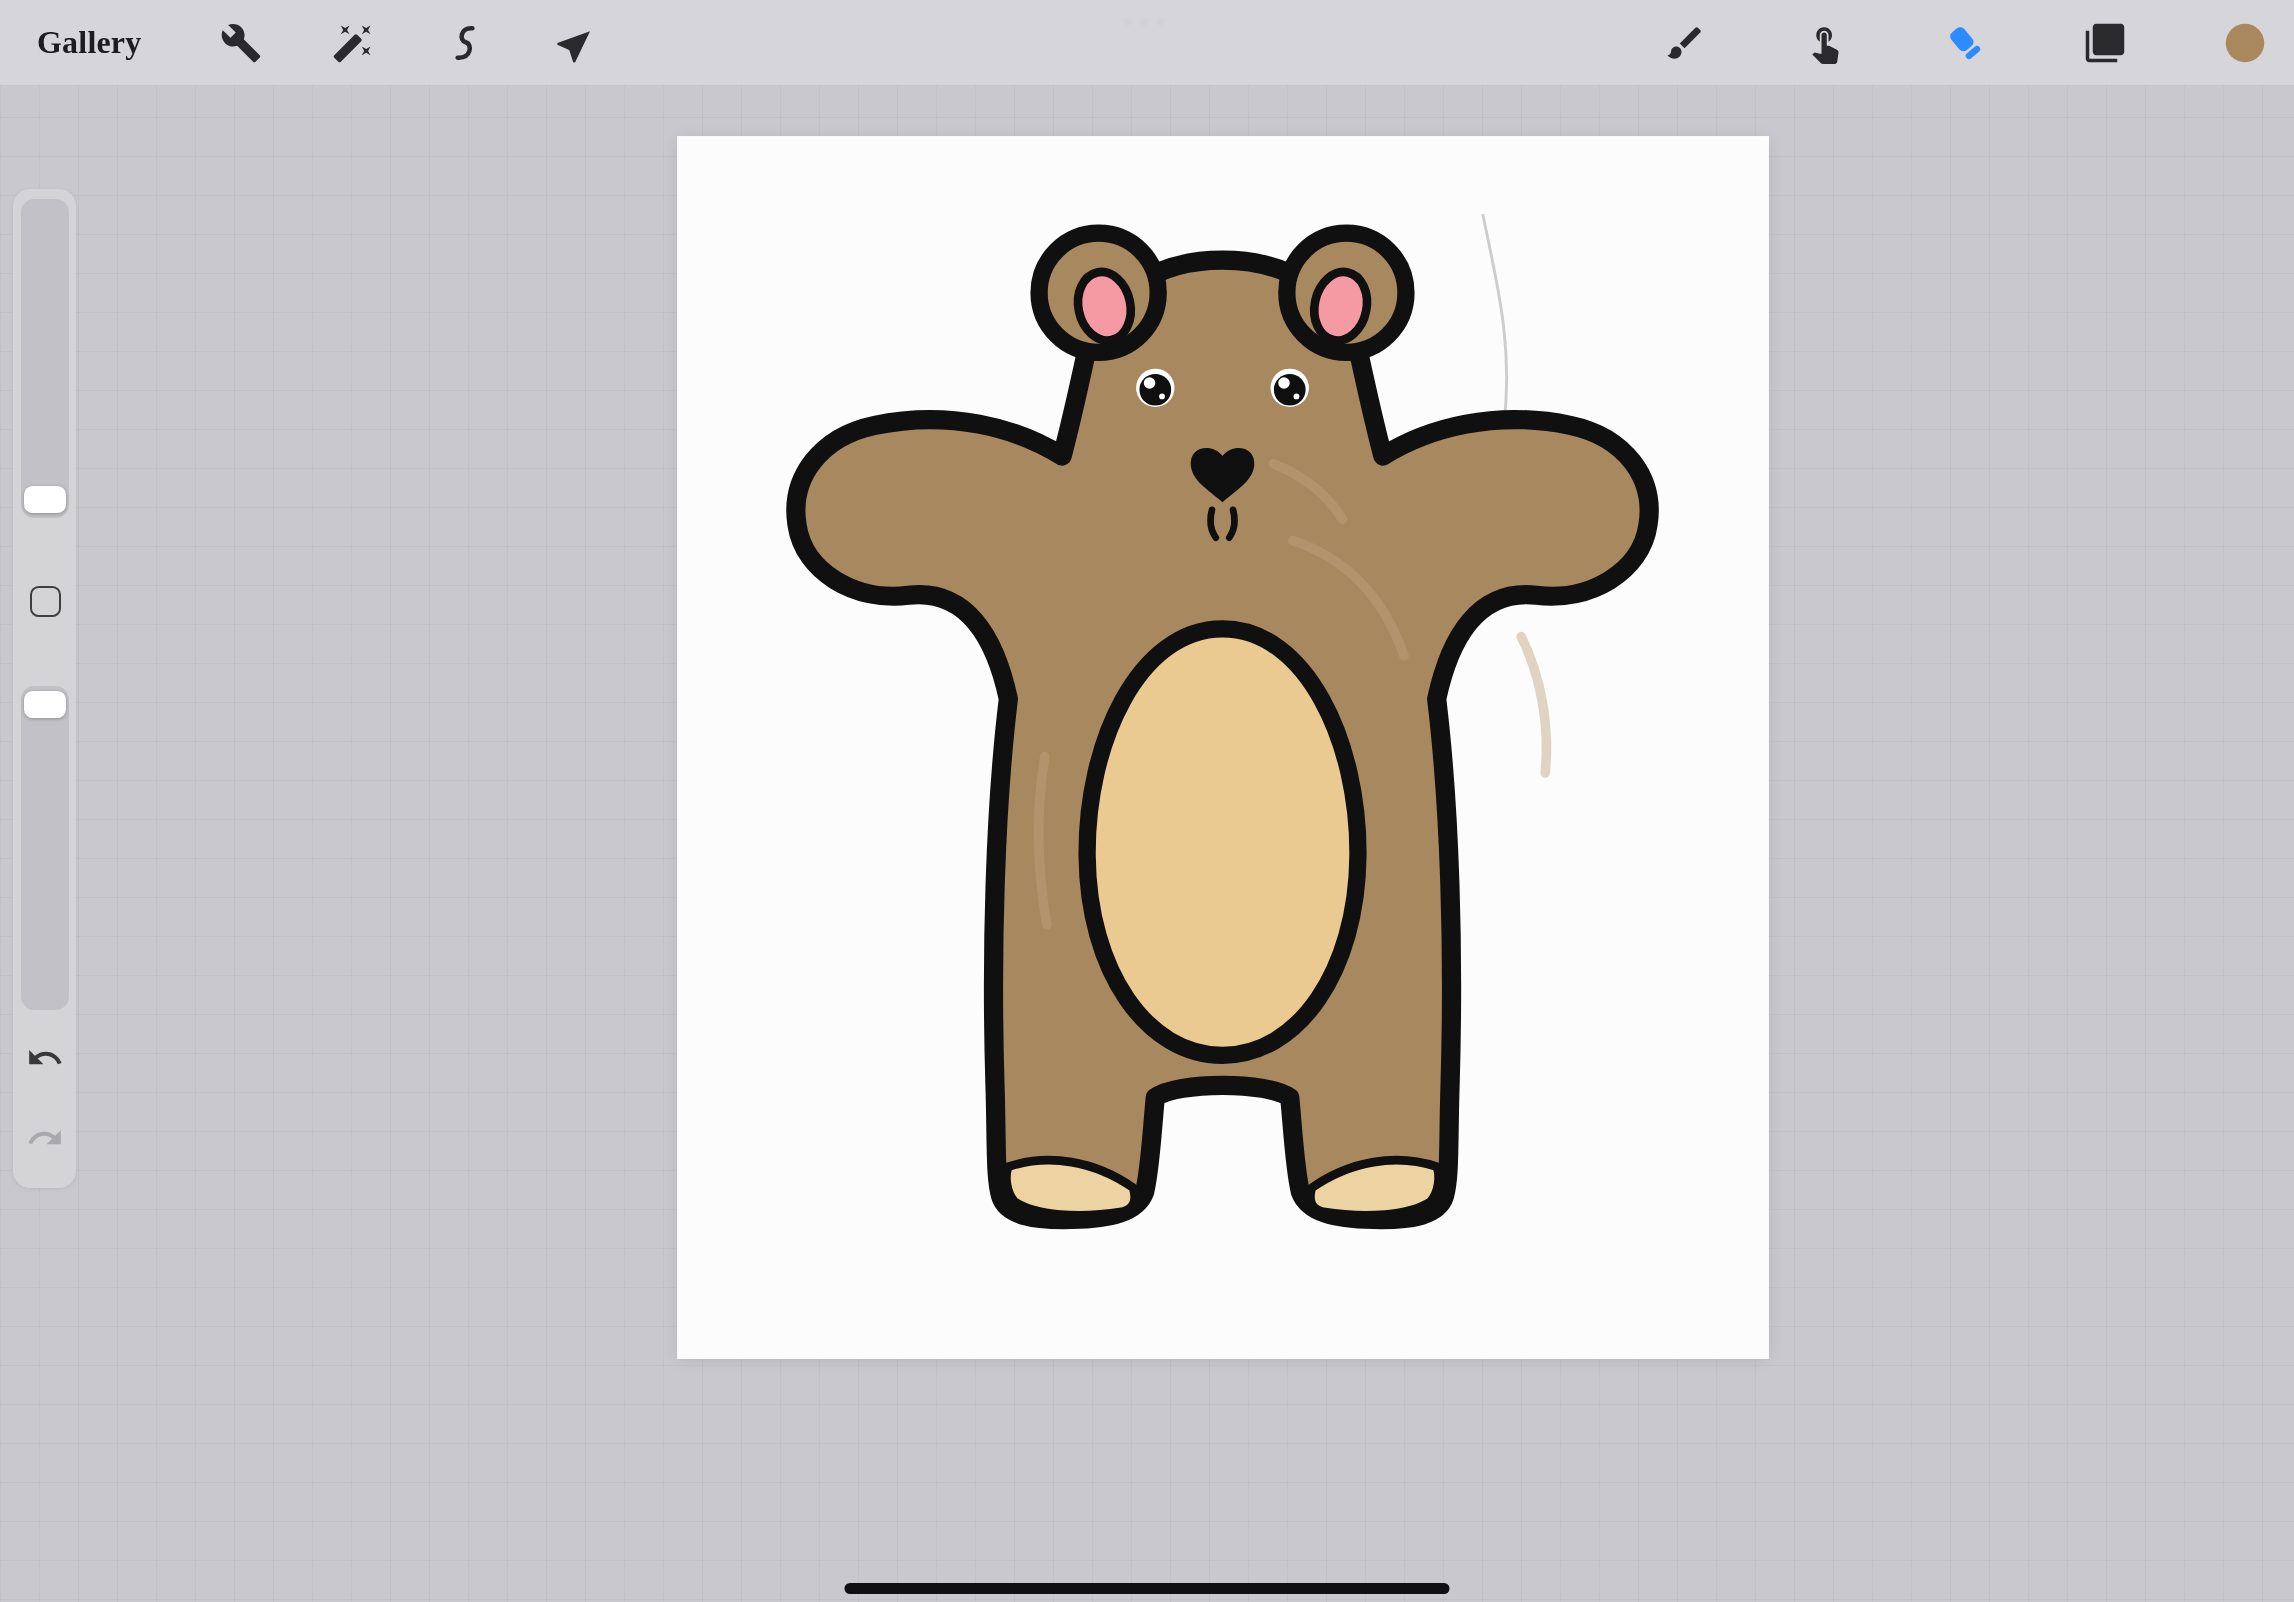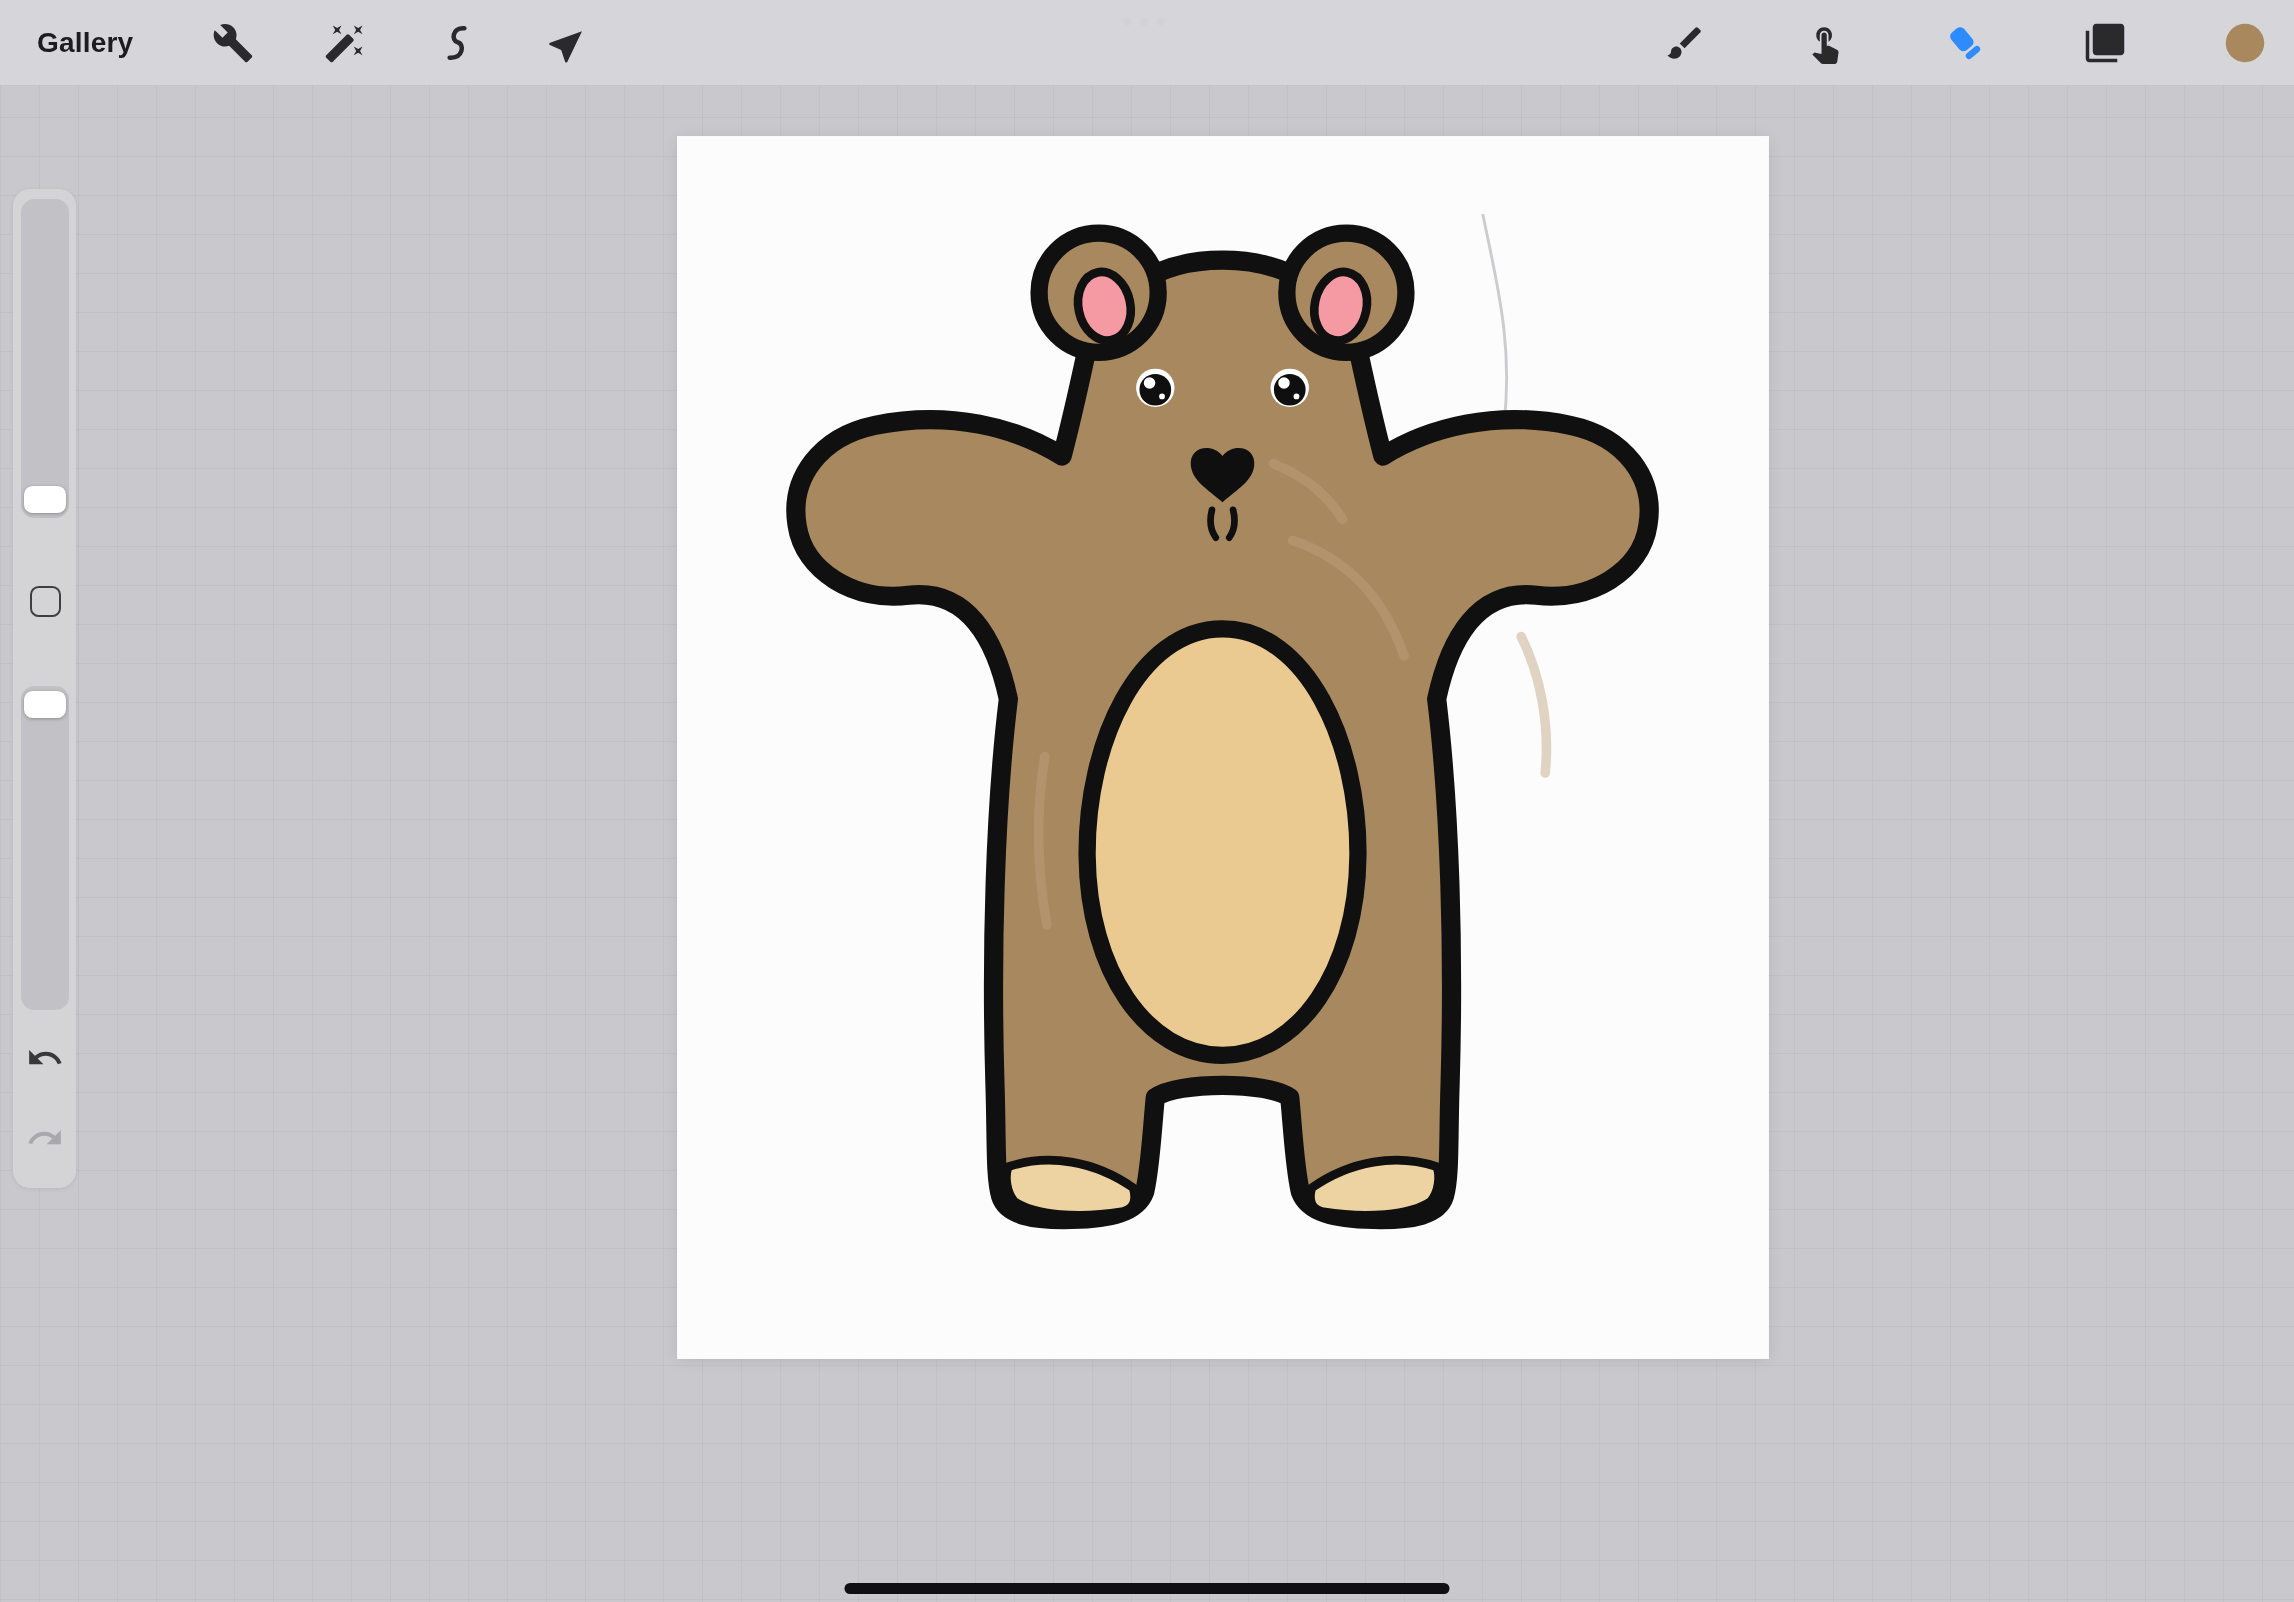--- a/index.html
+++ b/index.html
@@ -16,22 +16,22 @@
     position:absolute;top:0;left:0;right:0;height:85px;
     background:rgba(214,214,218,0.97);
     border-bottom:1px solid rgba(0,0,0,0.07);
     display:flex;align-items:center;justify-content:space-between;
     z-index:20;
   }
   .tb-left{display:flex;align-items:center;gap:60px;padding-left:37px;}
   .tb-right{display:flex;align-items:center;gap:88px;padding-right:23px;}
   .gallery-button{
     background:none;border:none;padding:0;margin-right:13.4px;cursor:pointer;
-    font-family:Liberation Sans, sans-serif;
-    font-size:28px;font-weight:700;color:#1d1d1f;letter-spacing:0.2px;
+    font-family:Liberation Serif, serif;
+    font-size:32px;font-weight:700;color:#1d1d1f;letter-spacing:0.2px;
   }
   .icon-btn{width:52px;height:52px;display:flex;align-items:center;justify-content:center;
     background:none;border:none;padding:0;cursor:pointer;}
   .icon{width:42px;height:42px;fill:#2a2a2c;}
   .icon.stroke-icon{fill:none;stroke:#2a2a2c;stroke-width:2.6;stroke-linecap:round;}
   .multitask{
     position:absolute;top:1.9px;left:50%;transform:translateX(-50%);
     background:none;border:none;padding:3.8px 9.6px;cursor:pointer;
     color:#88888c;font-size:31px;font-weight:700;letter-spacing:5.8px;line-height:1;
   }

